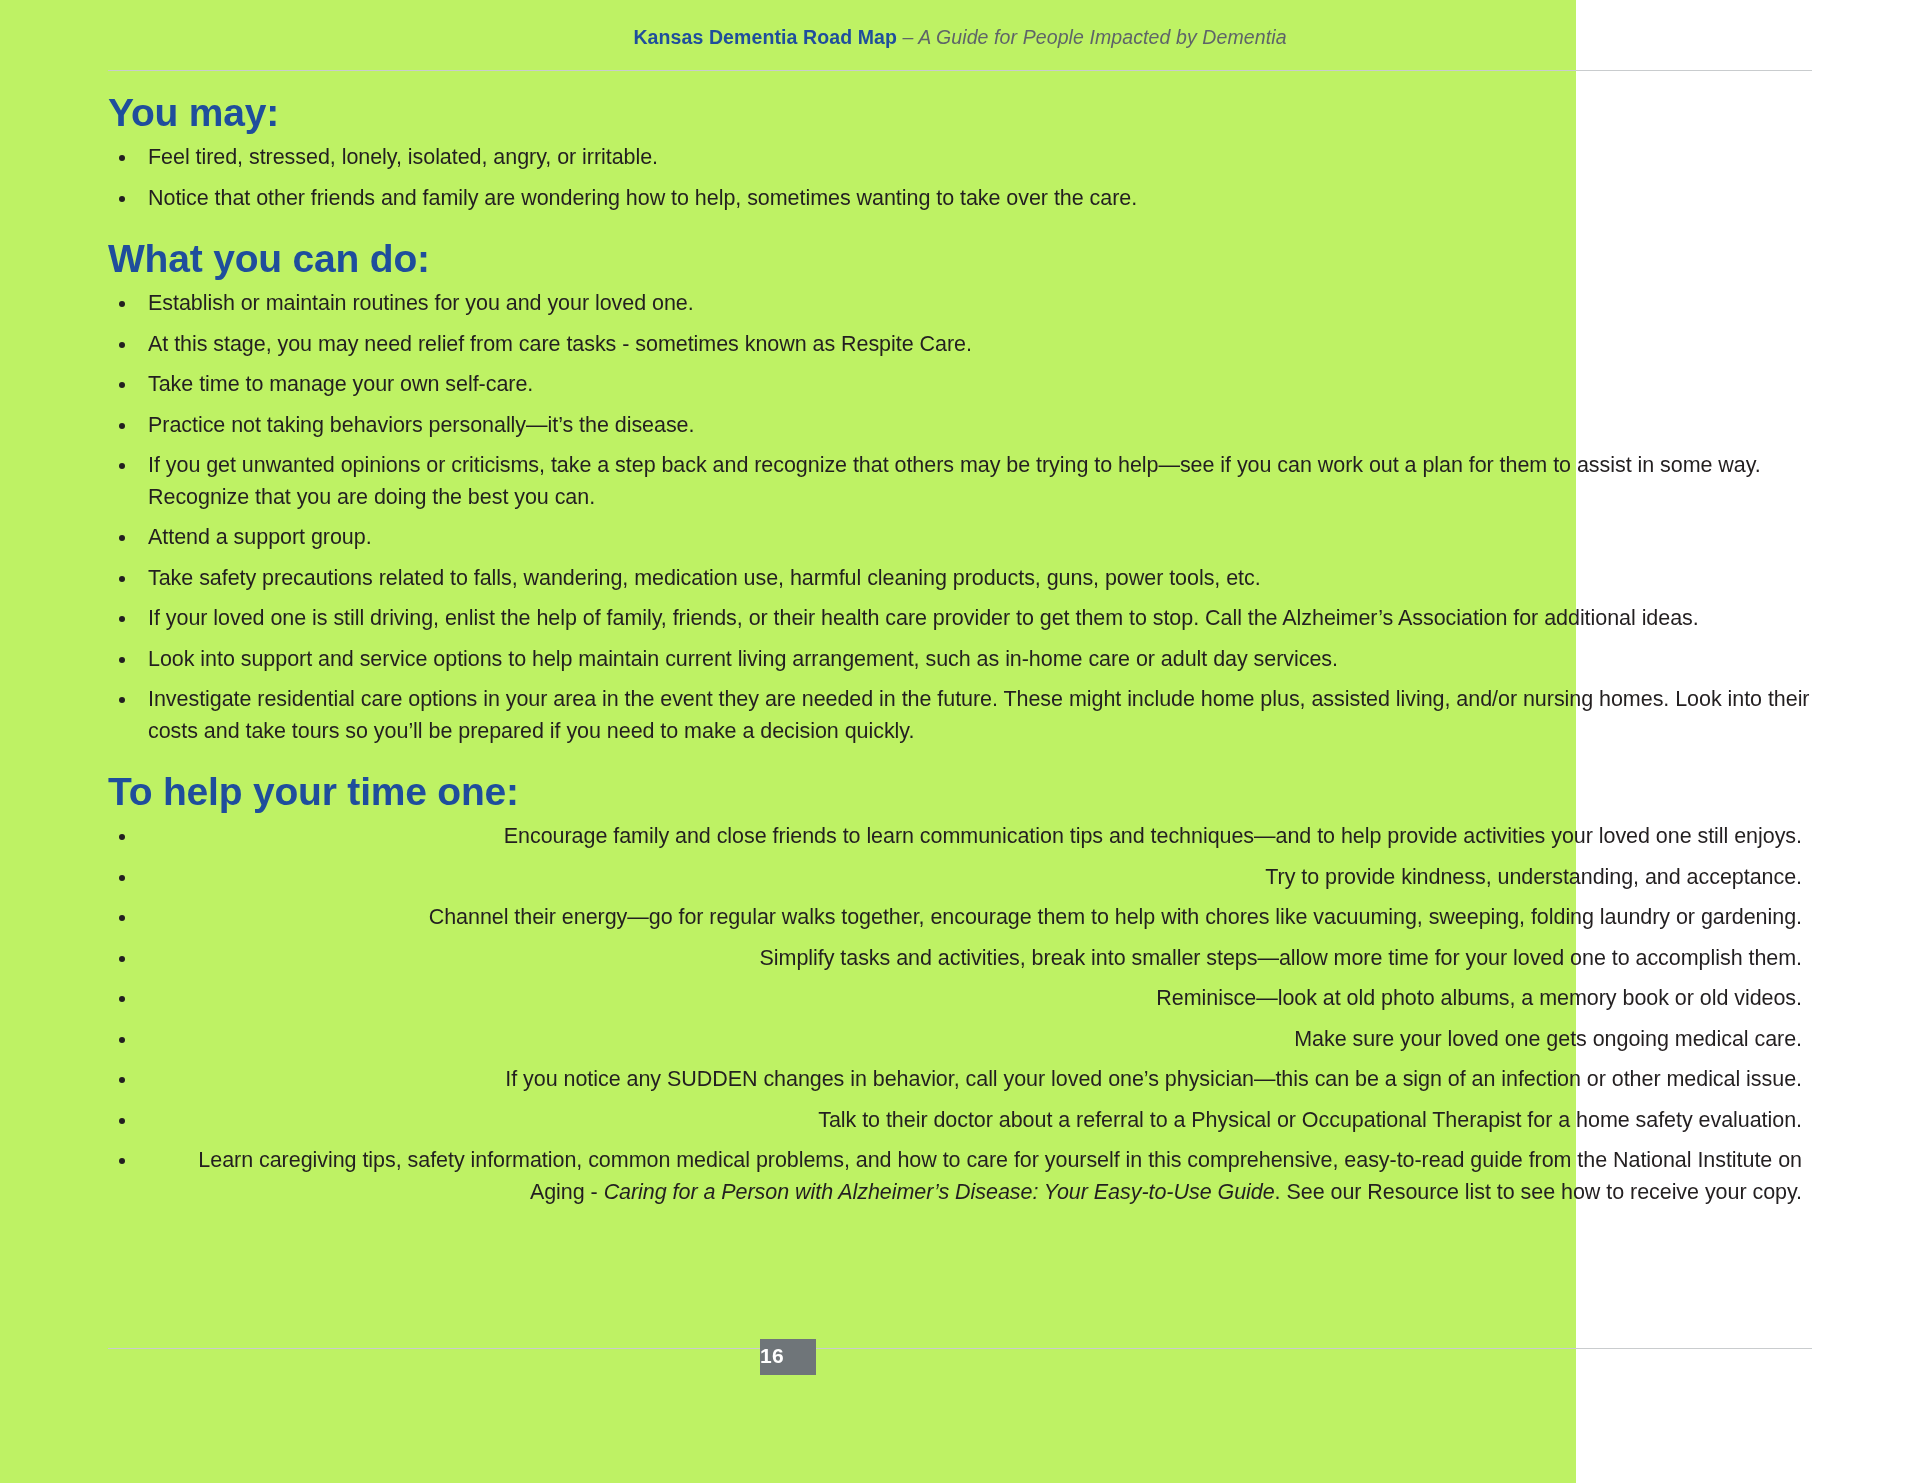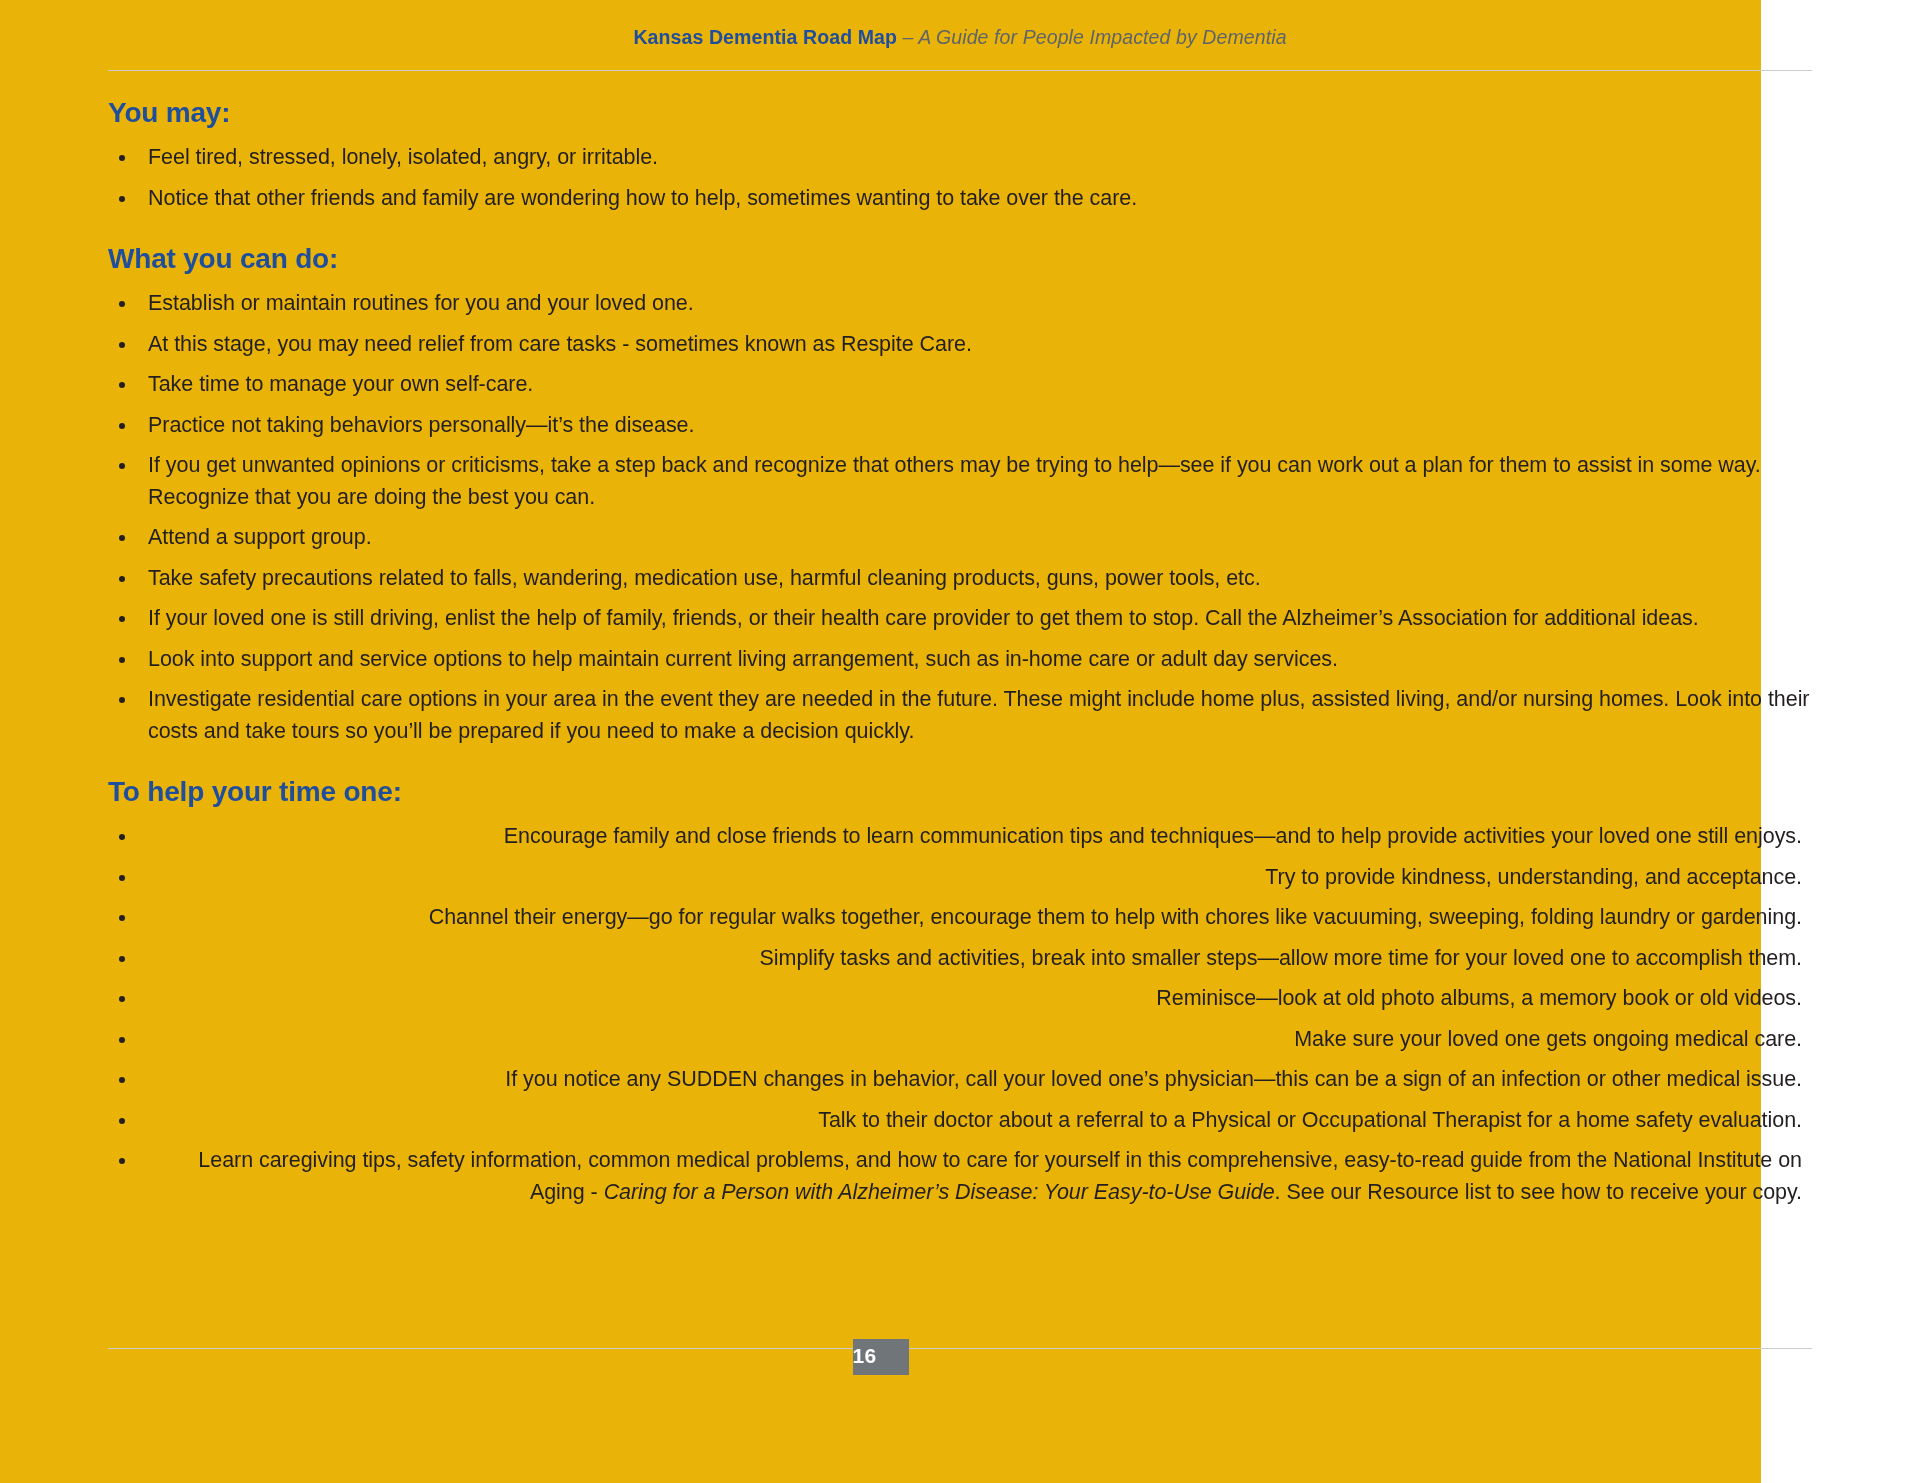--- a/index.html
+++ b/index.html
@@ -9,23 +9,23 @@
   }
   body {
     width: 1920px;
     height: 1483px;
     font-family: "Liberation Sans", sans-serif;
     color: #231f20;
     overflow: hidden;
   }
   .page {
     position: relative;
-    width: 1761px;
+    width: 1576px;
     height: 1483px;
-    background: #eab308;
+    background: #bef264;
     box-sizing: border-box;
   }
 
   
   .running-head {
     position: absolute;
     top: 24px;
     left: 0;
     width: 1920px;
     text-align: center;
@@ -55,21 +55,21 @@
   
   .content {
     position: absolute;
     top: 96px;
     left: 108px;
     width: 1704px;
   }
 
   h2.section-heading {
     margin: 0 0 12px 0;
-    font-size: 28px;
+    font-size: 39px;
     line-height: 34px;
     font-weight: bold;
     color: #1f4e9c;
     letter-spacing: -0.2px;
   }
   .section {
     margin-bottom: 28px;
   }
   .section.first h2.section-heading {
     margin-top: 0;

